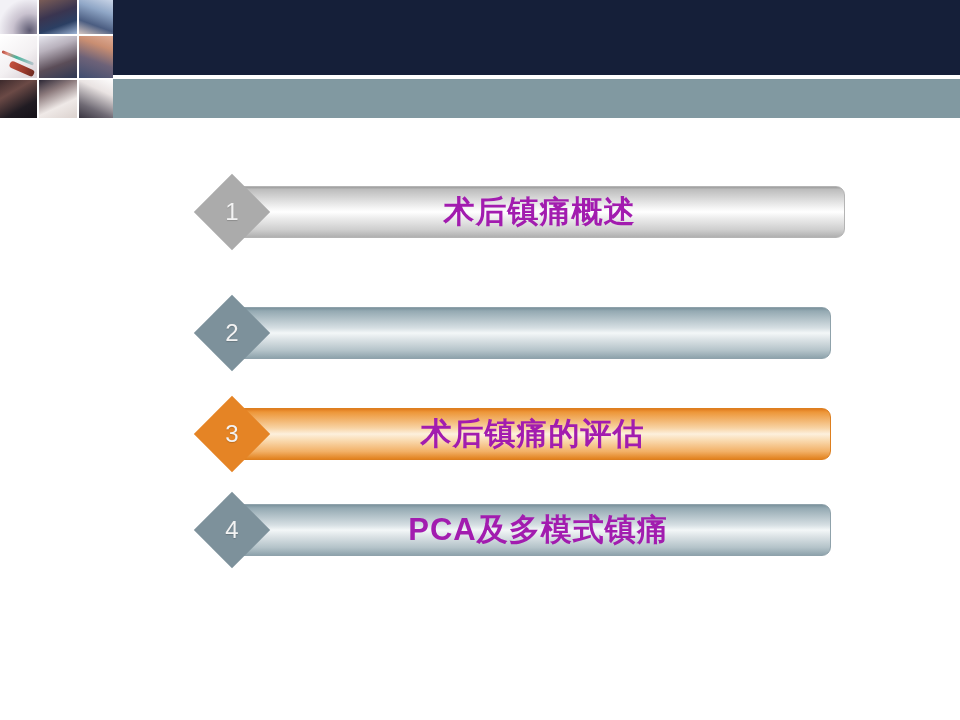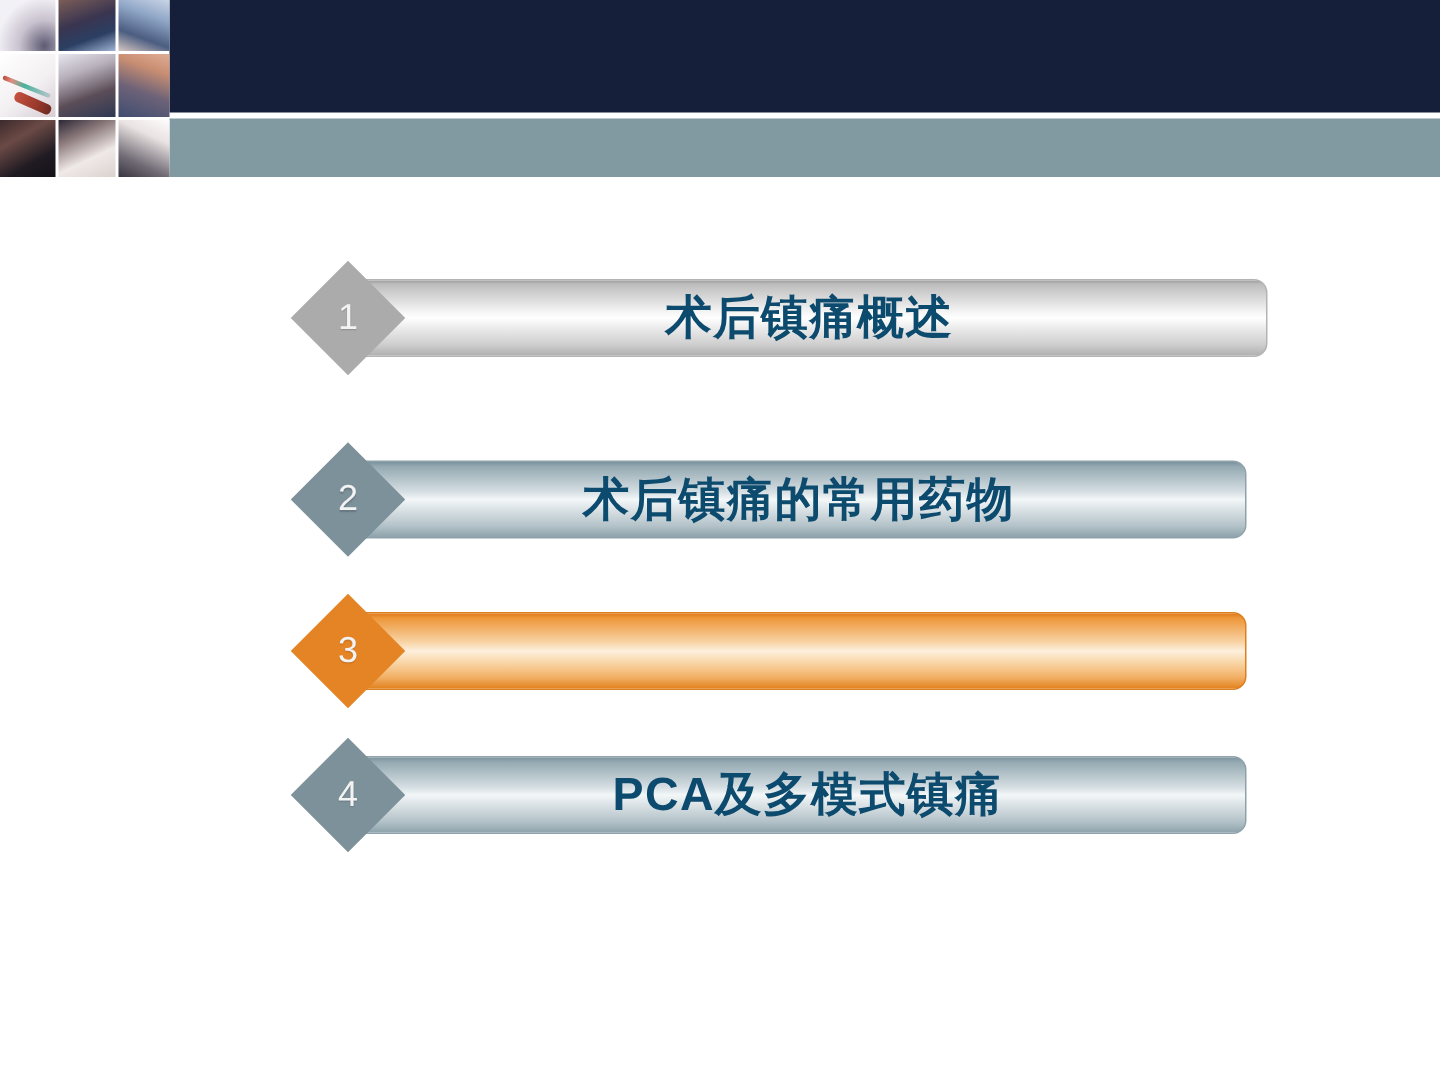--- a/index.html
+++ b/index.html
@@ -145,21 +145,21 @@
   }
 
   .ribbon-label {
     position: absolute;
     top: 10px;
     height: 40px;
     line-height: 52px;
     text-align: center;
     font-weight: bold;
     font-size: 31px;
-    color: #0c4a6e;
+    color: #a21caf;
     white-space: nowrap;
     letter-spacing: 1px;
   }
 
   .diamond {
     position: absolute;
     top: 0;
     width: 72px;
     height: 72px;
   }
@@ -226,33 +226,33 @@
       <div class="dshape"></div>
       <div class="dnum">1</div>
     </div>
   </div>
 
   <div class="ribbon-row" style="left:196px; top:297px; width:636px;">
     <div class="ribbon-bar bar-steel" style="left:38px; width:597px;"></div>
     <svg class="notch" style="left:30px;" viewBox="0 0 22 52" preserveAspectRatio="none">
       <polygon points="0,0 22,26 0,52" fill="#9fb1b9"></polygon>
     </svg>
-    <div class="ribbon-label" style="left:38px; width:597px;">术后镇痛的常用药物</div>
     <div class="diamond d-steel" style="left:0px;">
       <div class="dshape"></div>
       <div class="dnum">2</div>
     </div>
   </div>
 
   <div class="ribbon-row" style="left:196px; top:398px; width:636px;">
     <div class="ribbon-bar bar-orange" style="left:38px; width:597px;"></div>
     <svg class="notch" style="left:30px;" viewBox="0 0 22 52" preserveAspectRatio="none">
       <polygon points="0,0 22,26 0,52" fill="#eda košice"></polygon>
       <polygon points="0,0 22,26 0,52" fill="#eea757"></polygon>
     </svg>
+    <div class="ribbon-label" style="left:38px; width:597px;">术后镇痛的评估</div>
     <div class="diamond d-orange" style="left:0px;">
       <div class="dshape"></div>
       <div class="dnum">3</div>
     </div>
   </div>
 
   <div class="ribbon-row" style="left:196px; top:494px; width:636px;">
     <div class="ribbon-bar bar-steel" style="left:38px; width:597px;"></div>
     <svg class="notch" style="left:30px;" viewBox="0 0 22 52" preserveAspectRatio="none">
       <polygon points="0,0 22,26 0,52" fill="#9fb1b9"></polygon>

